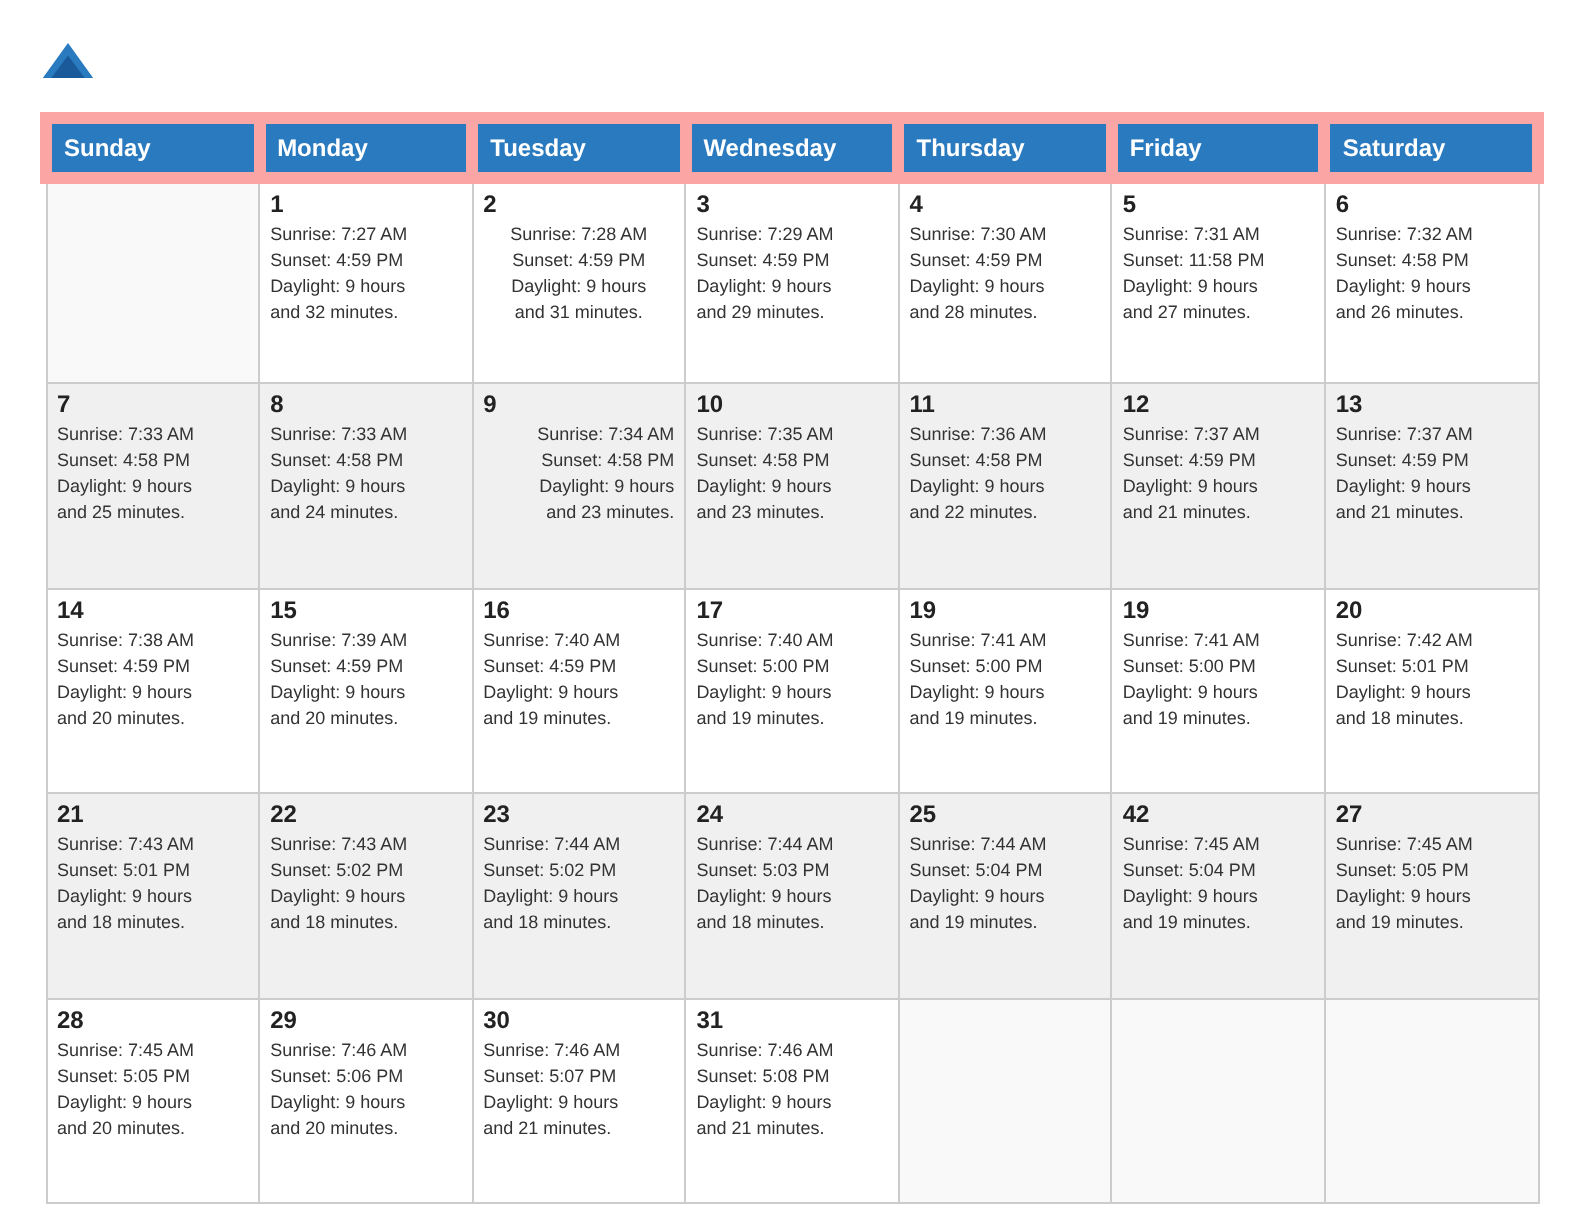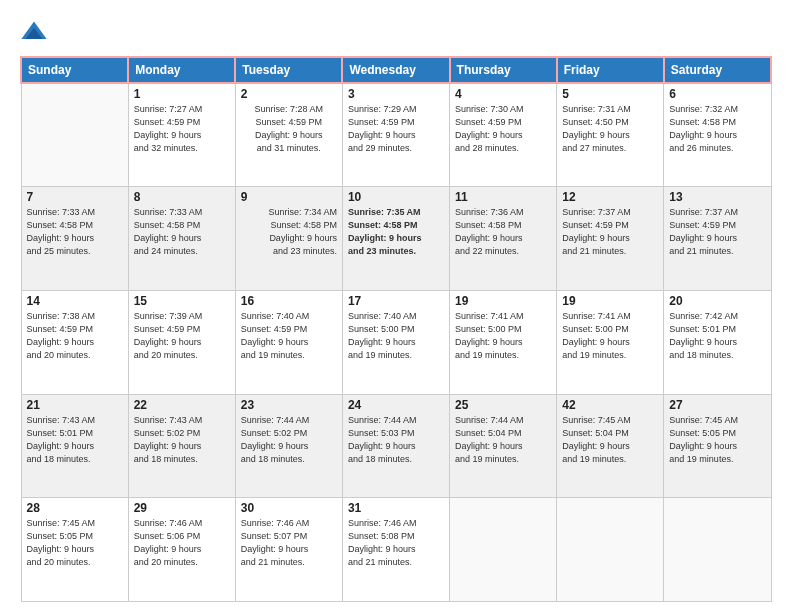--- a/index.html
+++ b/index.html
@@ -65,21 +65,21 @@
       border-collapse: collapse;
       flex: 1;
     }
     .calendar th {
       background: #2a7abf;
       color: #fff;
       font-size: 12px;
       font-weight: bold;
       padding: 5px 6px;
       text-align: left;
-      border: 2px solid #fca5a5;
+      border: 6px solid #fca5a5;
     }
     .calendar td {
       border: 1px solid #ccc;
       vertical-align: top;
       padding: 3px 5px;
       font-size: 9.5px;
       color: #333;
       width: calc(100% / 7);
       height: 88px;
       background: #fff;
@@ -163,21 +163,21 @@
           <td>
             <span class="day-number">4</span>
             <div class="day-info" style="white-space: pre-line;">Sunrise: 7:30 AM
 Sunset: 4:59 PM
 Daylight: 9 hours
 and 28 minutes.</div>
           </td>
           <td>
             <span class="day-number">5</span>
             <div class="day-info" style="white-space: pre-line;">Sunrise: 7:31 AM
-Sunset: 4:50 PM
+Sunset: 11:58 PM
 Daylight: 9 hours
 and 27 minutes.</div>
           </td>
           <td>
             <span class="day-number">6</span>
             <div class="day-info" style="white-space: pre-line;">Sunrise: 7:32 AM
 Sunset: 4:58 PM
 Daylight: 9 hours
 and 26 minutes.</div>
           </td>
@@ -199,21 +199,21 @@
           </td>
           <td>
             <span class="day-number">9</span>
             <div class="day-info" style="white-space: pre-line; text-align: right;">Sunrise: 7:34 AM
 Sunset: 4:58 PM
 Daylight: 9 hours
 and 23 minutes.</div>
           </td>
           <td>
             <span class="day-number">10</span>
-            <div class="day-info" style="white-space: pre-line; font-weight: bold;">Sunrise: 7:35 AM
+            <div class="day-info" style="white-space: pre-line;">Sunrise: 7:35 AM
 Sunset: 4:58 PM
 Daylight: 9 hours
 and 23 minutes.</div>
           </td>
           <td>
             <span class="day-number">11</span>
             <div class="day-info" style="white-space: pre-line;">Sunrise: 7:36 AM
 Sunset: 4:58 PM
 Daylight: 9 hours
 and 22 minutes.</div>

